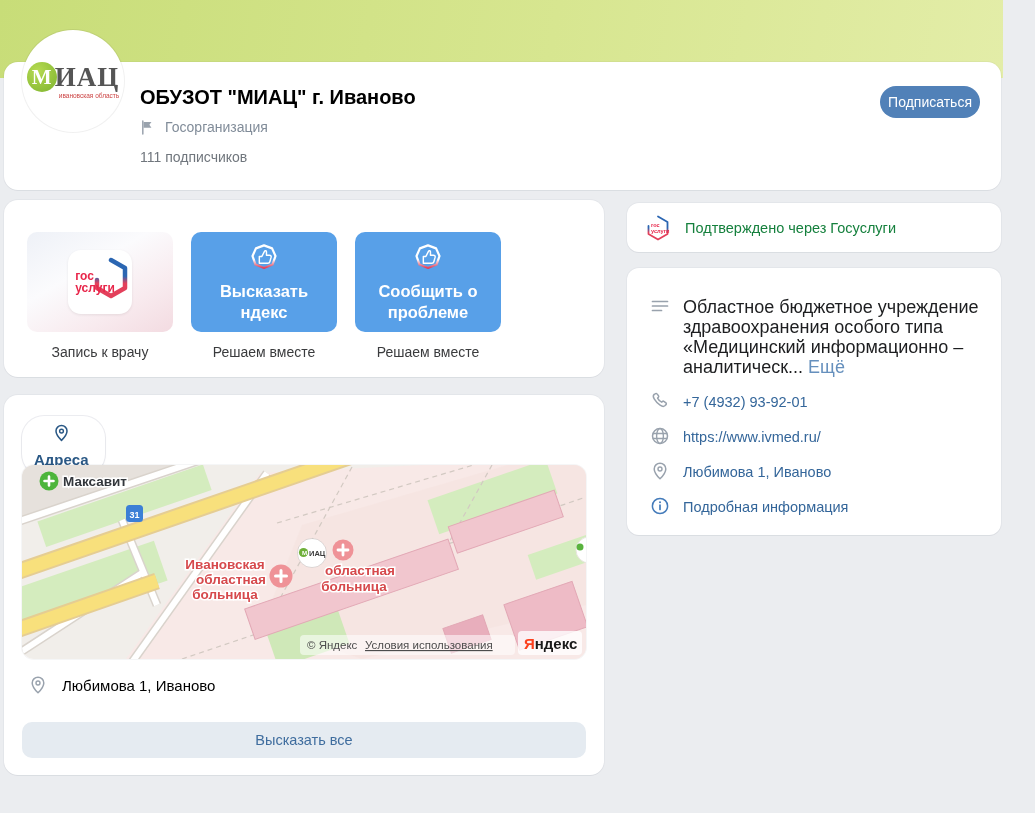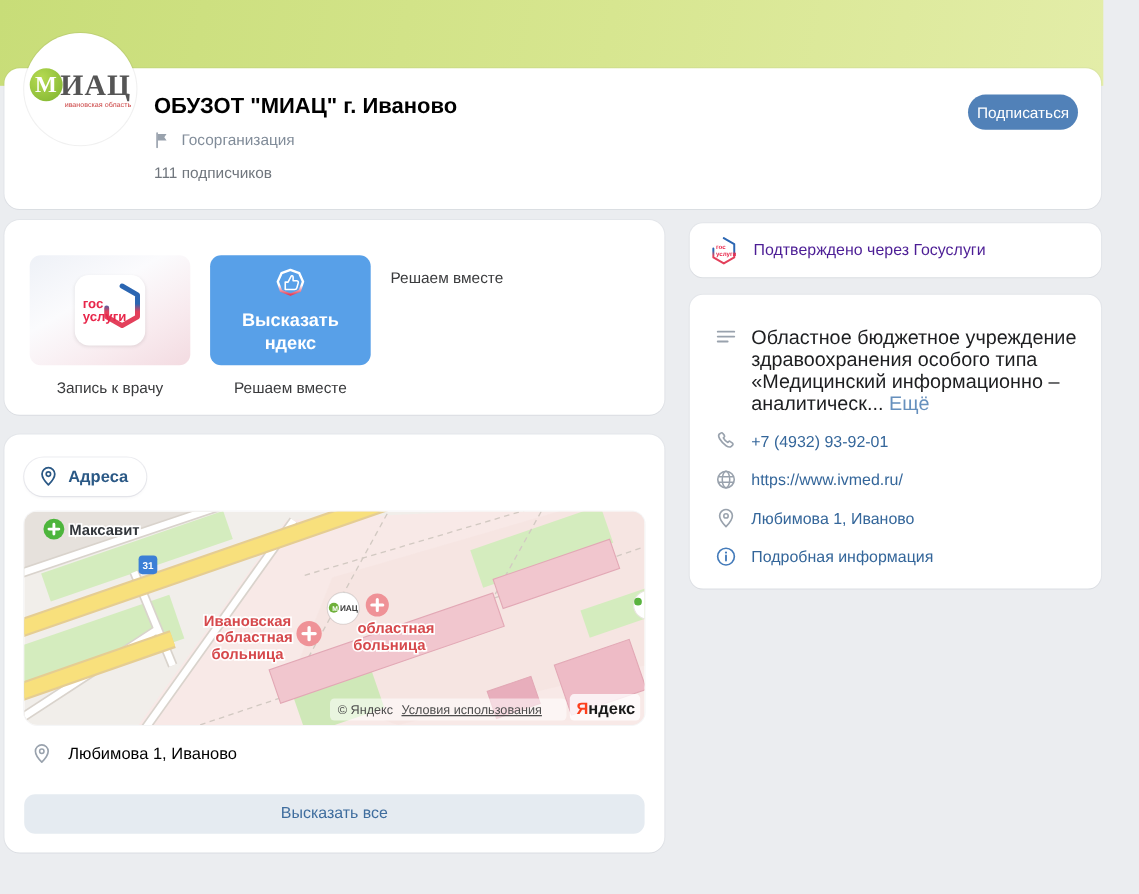--- a/index.html
+++ b/index.html
@@ -47,35 +47,35 @@
   .gos-hex { position:absolute; right:2px; top:7px; }
   .gos-text { position:relative; z-index:2; font-size:12px; line-height:12px; font-weight:bold; color:#e8274b;
     text-align:left; margin-right:10px; }
   .tile-title { color:#fff; font-size:16.5px; line-height:21px; font-weight:bold; text-align:center;
     width:120px; margin-top:5px; }
   .menu-caption { margin-top:12px; font-size:14px; color:#3a3b3d; }
 
   
   .verified-card { left:627px; top:203px; width:374px; height:49px; border-radius:12px;
     display:flex; align-items:center; padding-left:17px; gap:13px; }
-  .verified-text { font-size:14.5px; color:#4c1d95; }
+  .verified-text { font-size:14.5px; color:#15803d; }
 
   .info-card { left:627px; top:268px; width:374px; height:267px; border-radius:12px; padding:29px 20px 0 23px; }
   .info-row { display:flex; gap:13px; margin-bottom:15px; align-items:flex-start; }
   .info-icon { flex:0 0 20px; height:20px; color:#99a2ad; margin-top:-1px; }
   .info-icon.blue { color:#447bba; }
   .desc-text { width:305px; font-size:18px; line-height:20px; color:#1d1e20; }
   .more-link { color:#6690bd; cursor:pointer; }
   .info-link { font-size:14.5px; color:#34669a; line-height:20px; cursor:pointer; }
 
   
   .address-card { left:4px; top:395px; width:600px; height:380px; }
   .addr-pill { position:absolute; left:18px; top:21px; display:inline-flex; align-items:center; gap:8px;
     padding:8px 16px 8px 12px; border-radius:22px; background:#fff;
-    box-shadow:0 0 0 1px rgba(0,16,61,.08), 0 2px 3px rgba(0,16,61,.04); cursor:pointer; }
+    box-shadow:0 0 0 1px rgba(0,16,61,.08), 0 2px 3px rgba(0,16,61,.04); cursor:pointer;flex-direction:column; }
   .addr-pill span { font-size:15px; font-weight:bold; color:#2a5885; }
   .addr-pill .info-icon { color:#2a5885; }
   .map-wrap { position:absolute; left:18px; top:70px; width:564px; height:194px; border-radius:12px;
     overflow:hidden; box-shadow:0 0 0 1px rgba(0,16,61,.04); cursor:pointer; }
   .addr-row { position:absolute; left:24px; top:281px; display:flex; align-items:center; gap:14px; }
   .addr-row span { font-size:15px; color:#000; }
   .show-all-btn { position:absolute; left:18px; top:327px; width:564px; height:36px; border:none;
     border-radius:10px; background:#e5ebf1; color:#3f6d9e; font-size:14.5px; font-weight:500;
     font-family:inherit; cursor:pointer; }
 
@@ -150,20 +150,27 @@
             </defs>
             <path d="M20 4 L29.5 7.5 33.5 16.5 30 26.5 20 30.5 10 26.5 6.5 16.5 10.5 7.5 Z" fill="#58a0e8" stroke="url(#badg)" stroke-width="2.6" stroke-linejoin="round"></path>
             <path d="M14.5 25v-8h3l3.2-6.2c.5-1 2.2-.6 2.2.7v4h3.6c1.3 0 2.2 1.1 1.9 2.3l-1.5 5.4c-.3 1.1-1.2 1.8-2.3 1.8z" fill="none" stroke="#ffffff" stroke-width="1.7" stroke-linejoin="round"></path>
           </svg>
           <div class="tile-title">Высказать ндекс</div>
         </div>
         <div class="menu-caption">Решаем вместе</div>
       </div>
 
       <div class="menu-item">
+        <div class="tile tile-blue">
+          <svg width="34" height="34" viewBox="0 0 40 40">
+            <path d="M20 4 L29.5 7.5 33.5 16.5 30 26.5 20 30.5 10 26.5 6.5 16.5 10.5 7.5 Z" fill="#58a0e8" stroke="url(#badg)" stroke-width="2.6" stroke-linejoin="round"></path>
+            <path d="M14.5 25v-8h3l3.2-6.2c.5-1 2.2-.6 2.2.7v4h3.6c1.3 0 2.2 1.1 1.9 2.3l-1.5 5.4c-.3 1.1-1.2 1.8-2.3 1.8z" fill="none" stroke="#ffffff" stroke-width="1.7" stroke-linejoin="round"></path>
+          </svg>
+          <div class="tile-title">Сообщить о проблеме</div>
+        </div>
         <div class="menu-caption">Решаем вместе</div>
       </div>
 
     </div>
   </div>
 
   <div class="card verified-card">
     <svg width="28" height="28" viewBox="0 0 28 28">
       <defs>
         <linearGradient id="minihex" x1="0" y1="0" x2="0" y2="1">

